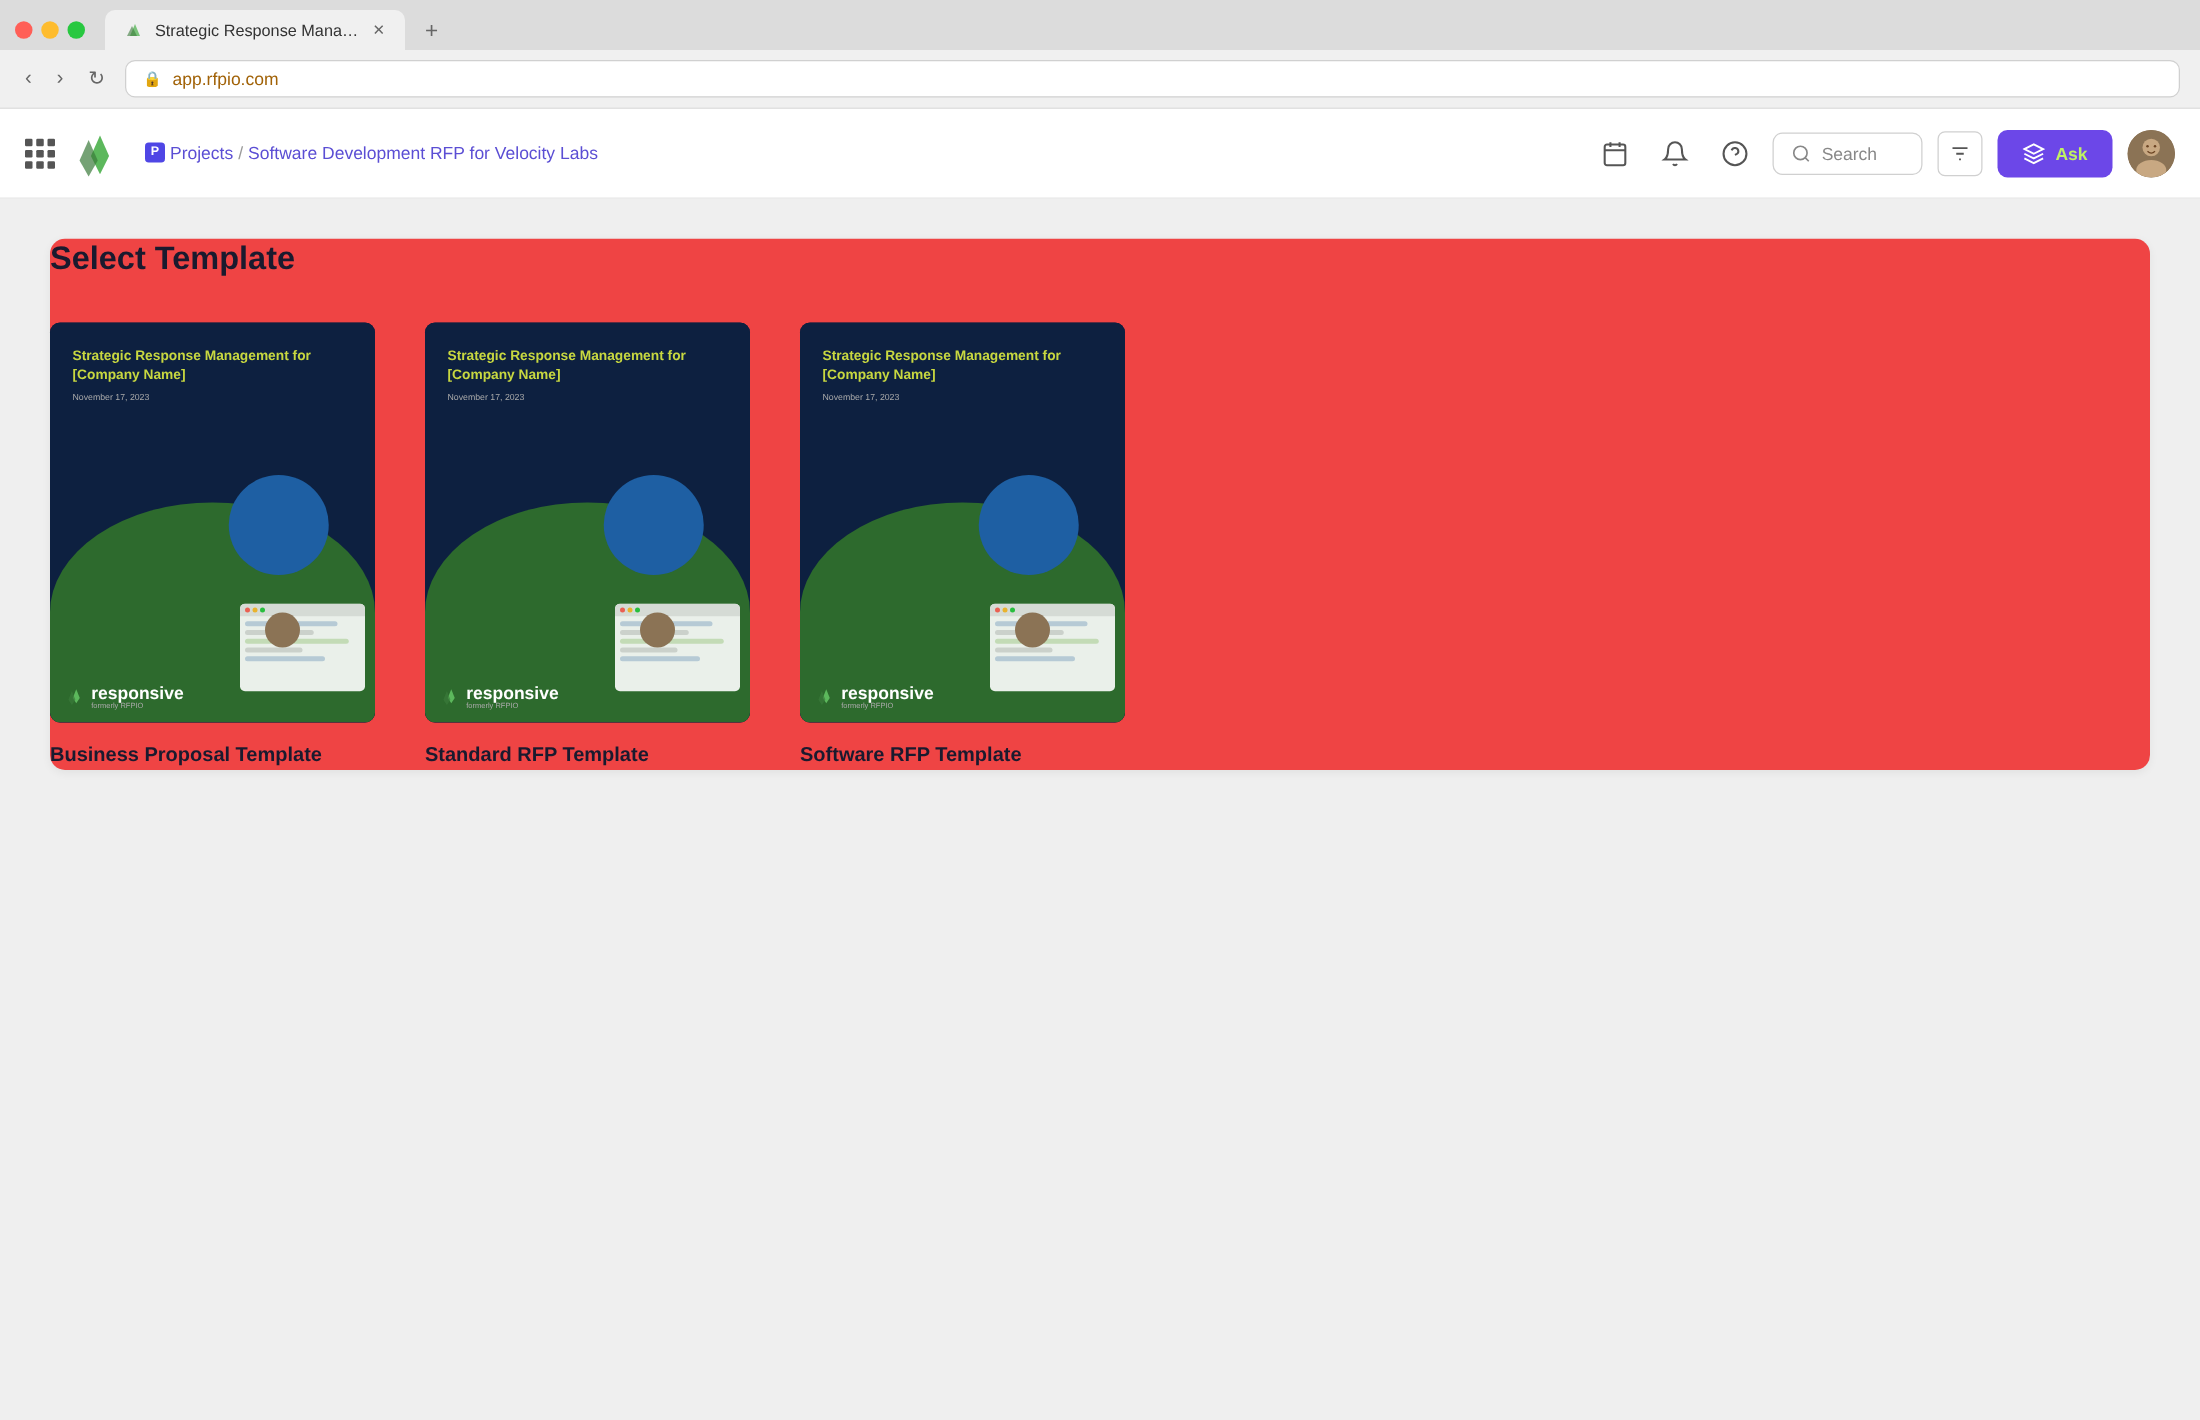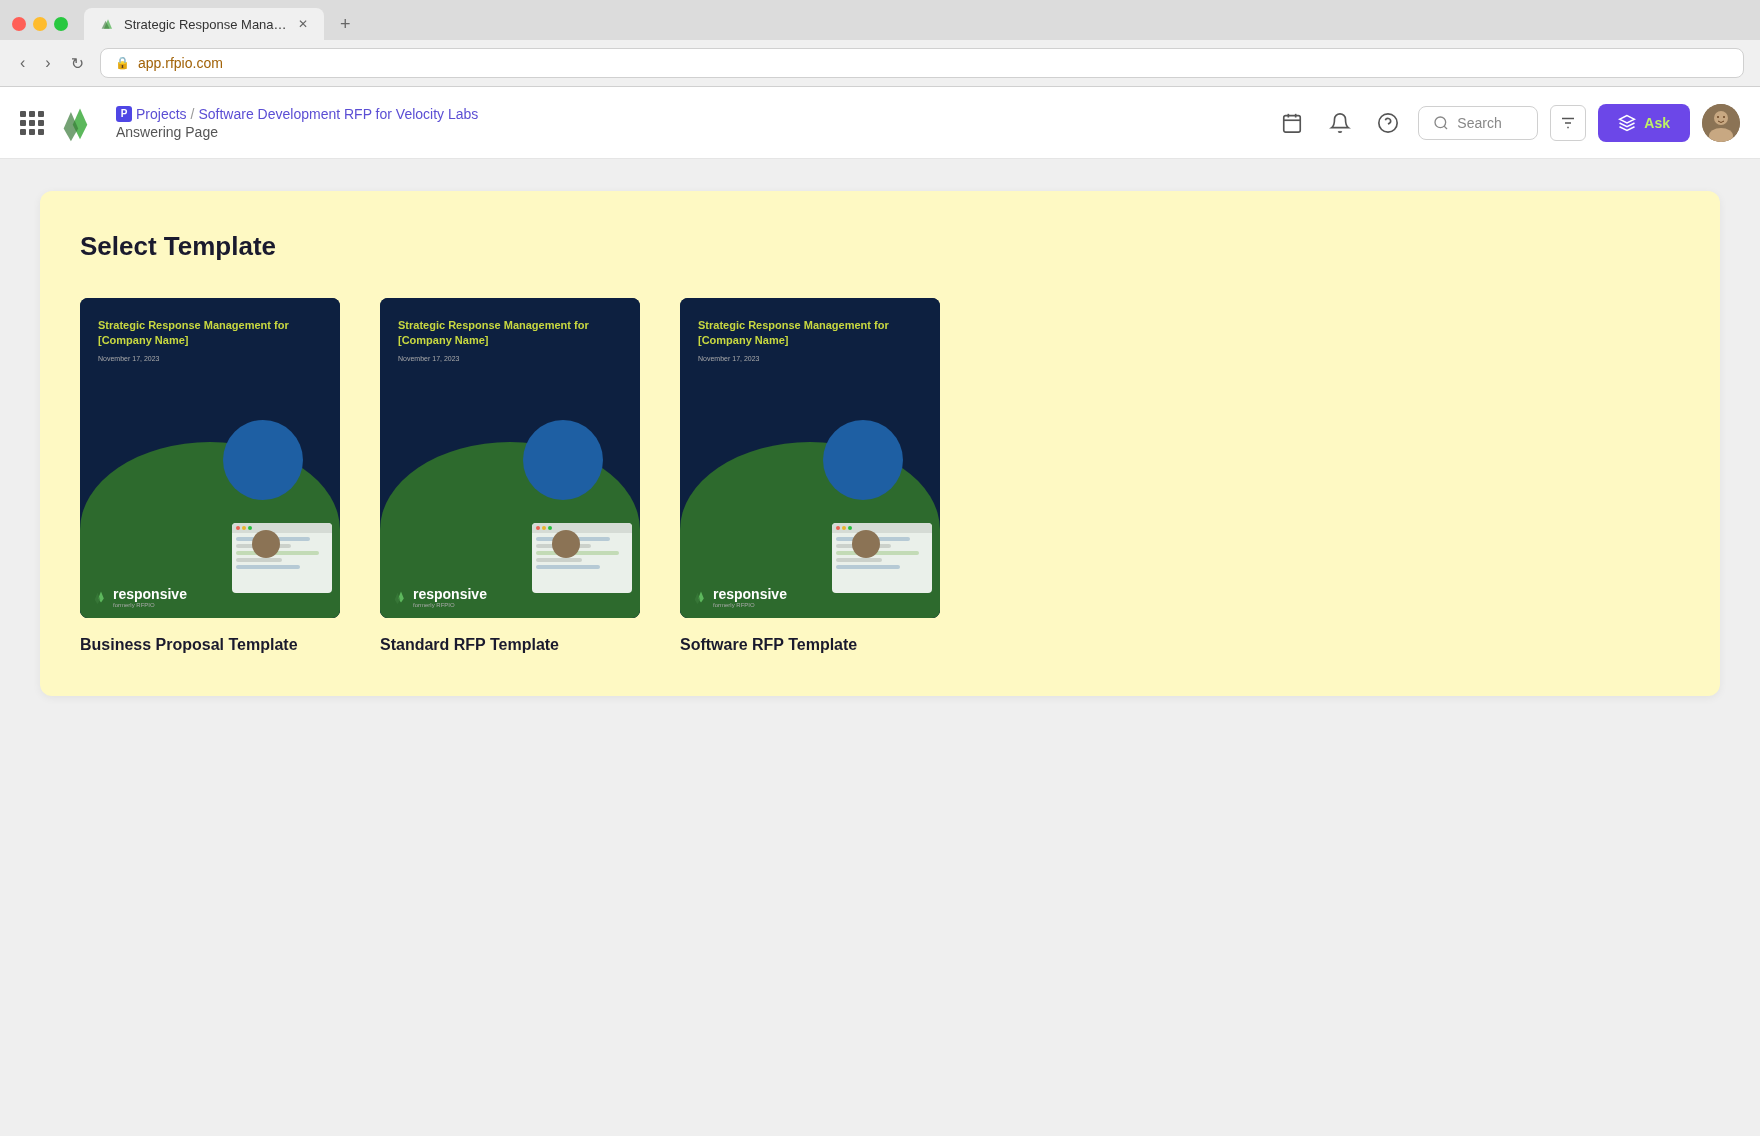--- a/index.html
+++ b/index.html
@@ -41,21 +41,21 @@
     .header-actions { display: flex; align-items: center; gap: 12px; }
     .icon-btn { background: none; border: none; cursor: pointer; color: #555; font-size: 18px; width: 36px; height: 36px; display: flex; align-items: center; justify-content: center; border-radius: 6px; }
     .search-bar { display: flex; align-items: center; gap: 8px; border: 1px solid #d0d0d0; border-radius: 8px; padding: 8px 14px; min-width: 120px; cursor: text; }
     .search-bar-text { font-size: 14px; color: #888; }
     .filter-btn { background: none; border: 1px solid #d0d0d0; border-radius: 6px; width: 36px; height: 36px; display: flex; align-items: center; justify-content: center; cursor: pointer; color: #555; }
     .ask-btn { background: #6c47e8; color: #bef264; border: none; border-radius: 8px; padding: 10px 20px; font-size: 14px; font-weight: 600; cursor: pointer; display: flex; align-items: center; gap: 8px; }
     .avatar-placeholder { width: 38px; height: 38px; border-radius: 50%; background: #8b7355; display: flex; align-items: center; justify-content: center; color: white; font-size: 14px; font-weight: bold; cursor: pointer; overflow: hidden; }
 
     
     .main-content { background: #efefef; min-height: calc(1136px - 140px); padding: 32px 40px; }
-    .template-panel { background: #fef9c3; border-radius: 12px; padding: 40px; box-shadow: 0 2px 8px rgba(0,0,0,0.06); }
+    .template-panel { background: #ef4444; border-radius: 12px; box-shadow: 0 2px 8px rgba(0,0,0,0.06); }
     .panel-title { font-size: 26px; font-weight: 700; color: #1a1a2e; margin-bottom: 36px; }
     .templates-grid { display: flex; gap: 40px; }
     .template-card { display: flex; flex-direction: column; gap: 16px; cursor: pointer; width: 260px; }
     .template-thumbnail { width: 260px; height: 320px; border-radius: 8px; overflow: hidden; position: relative; background: #0d1b3e; }
     .template-label { font-size: 16px; font-weight: 600; color: #1a1a2e; line-height: 1.4; }
 
     
     .cover { width: 100%; height: 100%; position: relative; background: #0d2040; overflow: hidden; }
     .cover-green-hill { position: absolute; bottom: 0; left: 0; right: 0; height: 55%; background: #2d6a2d; border-radius: 80% 80% 0 0; }
     .cover-blue-circle { position: absolute; width: 80px; height: 80px; background: #1e5fa3; border-radius: 50%; top: 38%; left: 55%; }
@@ -124,21 +124,20 @@
       <polygon points="12,10 20,28 12,42 4,28" fill="#3a7a3a" opacity="0.7"></polygon>
     </svg>
   </div>
   <div class="breadcrumb-section">
     <div class="breadcrumb">
       <span class="breadcrumb-icon">P</span>
       <span class="breadcrumb-projects">Projects</span>
       <span class="breadcrumb-sep">/</span>
       <span class="breadcrumb-current">Software Development RFP for Velocity Labs</span>
     </div>
-    <div class="page-title">Answering Page</div>
   </div>
   <div class="header-actions">
     <button class="icon-btn">
       <svg width="22" height="22" viewBox="0 0 24 24" fill="none" stroke="#555" stroke-width="1.8">
         <rect x="3" y="4" width="18" height="18" rx="2"></rect>
           <line x1="3" y1="9" x2="21" y2="9"></line>
           <line x1="8" y1="2" x2="8" y2="6"></line>
           <line x1="16" y1="2" x2="16" y2="6"></line>
       </svg>
     </button>

